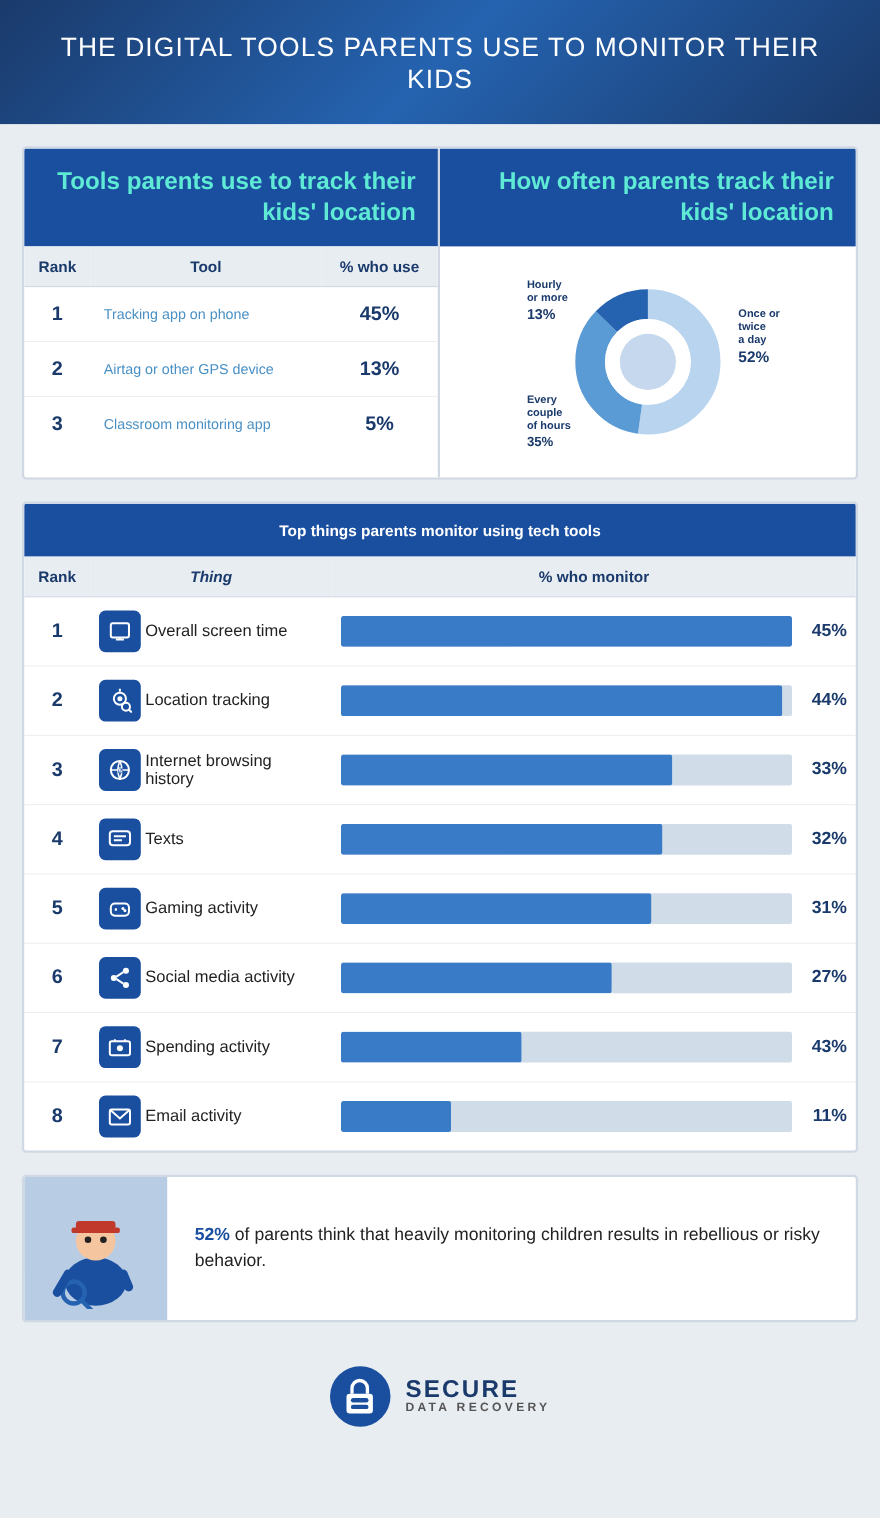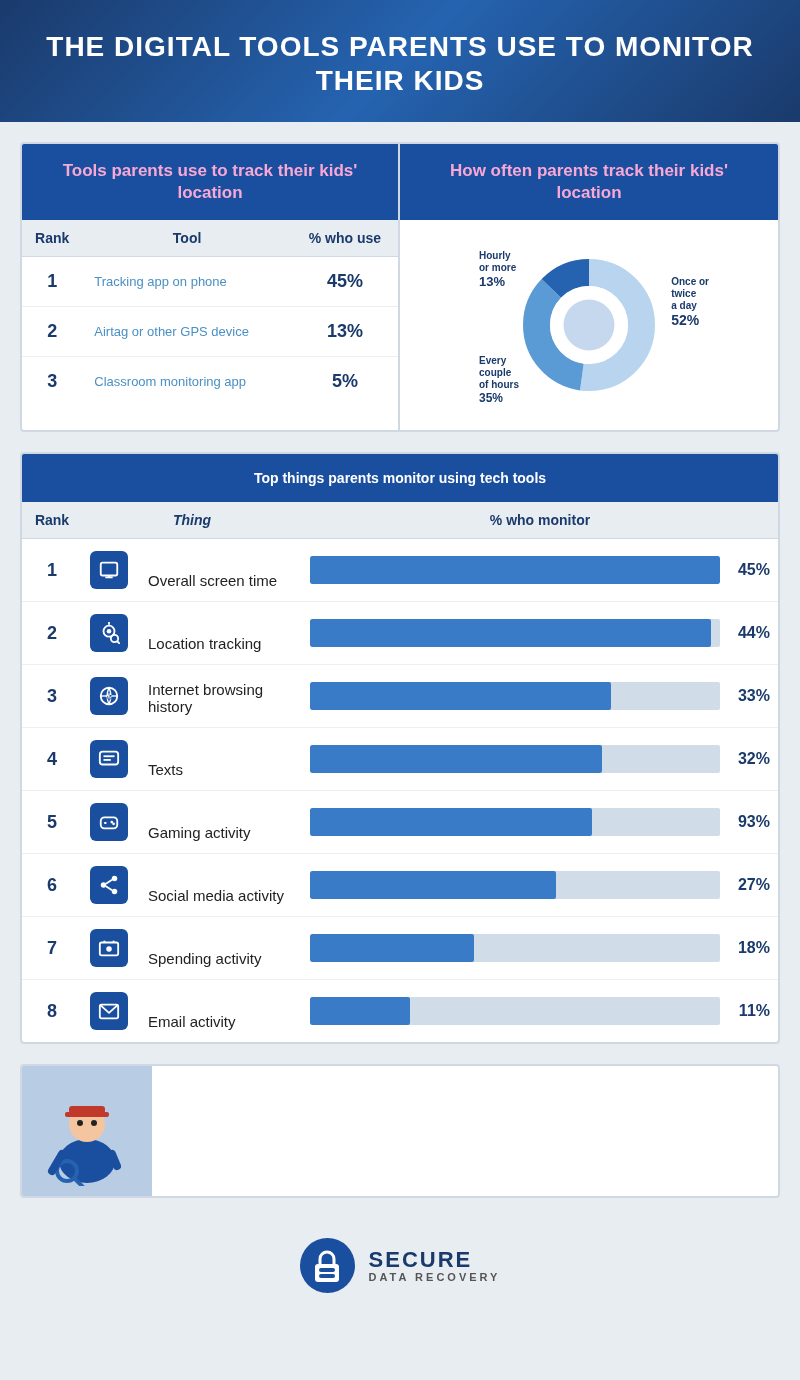--- a/index.html
+++ b/index.html
@@ -10,22 +10,22 @@
     }
 
     
     .header {
       background: linear-gradient(135deg, #1a3a6b 0%, #2563b0 50%, #1a3a6b 100%);
       padding: 30px 40px 25px;
       text-align: center;
     }
     .header h1 {
       color: white;
-      font-size: 28px;
-      font-weight: 700;
+      font-size: 24px;
+      font-weight: 400;
       text-transform: uppercase;
       line-height: 1.2;
       letter-spacing: 1px;
     }
 
     
     .content {
       padding: 20px;
       background: #e8edf2;
     }
@@ -48,24 +48,24 @@
       border-right: 2px solid #d0d8e4;
       padding: 0;
     }
 
     .location-tracking {
       padding: 0;
     }
 
     .section-header {
       background: #1a4fa0;
-      color: #f9a8d4;
-      text-align: center;
+      color: #5eead4;
+      text-align: right;
       padding: 16px 20px;
-      font-size: 17px;
+      font-size: 22px;
       font-weight: 700;
       line-height: 1.3;
     }
 
     .tools-table {
       width: 100%;
       border-collapse: collapse;
     }
 
     .tools-table th {
@@ -225,22 +225,22 @@
 
     .monitoring-table td:first-child {
       text-align: center;
       font-weight: 900;
       color: #1a3a6b;
       font-size: 18px;
     }
 
     .thing-cell {
       display: flex;
-      align-items: flex-end;
-      gap: 20px;
+      align-items: center;
+      gap: 4px;
     }
 
     .thing-icon {
       width: 38px;
       height: 38px;
       background: #1a4fa0;
       border-radius: 6px;
       display: flex;
       align-items: center;
       justify-content: center;
@@ -562,21 +562,21 @@
                   </svg>
                 </div>
         <span class="thing-name">Gaming activity</span>
       </div>
     </td>
     <td class="bar-cell">
       <div class="bar-wrapper">
         <div class="bar-track">
           <div class="bar-fill" style="width:68.9%"></div>
         </div>
-        <span class="bar-pct">93%</span>
+        <span class="bar-pct">31%</span>
       </div>
     </td>
   </tr>
           <tr>
     <td style="text-align:center;">6</td>
     <td>
       <div class="thing-cell">
         <div class="thing-icon">
                   <svg width="22" height="22" viewBox="0 0 24 24" fill="white">
                     <circle cx="18" cy="5" r="3" fill="white"></circle>
@@ -611,21 +611,21 @@
                   </svg>
                 </div>
         <span class="thing-name">Spending activity</span>
       </div>
     </td>
     <td class="bar-cell">
       <div class="bar-wrapper">
         <div class="bar-track">
           <div class="bar-fill" style="width:40.0%"></div>
         </div>
-        <span class="bar-pct">18%</span>
+        <span class="bar-pct">43%</span>
       </div>
     </td>
   </tr>
           <tr>
     <td style="text-align:center;">8</td>
     <td>
       <div class="thing-cell">
         <div class="thing-icon">
                   <svg width="22" height="22" viewBox="0 0 24 24" fill="white">
                     <rect x="2" y="5" width="20" height="15" rx="2" fill="none" stroke="white" stroke-width="2"></rect>
@@ -662,20 +662,24 @@
 
         <circle cx="38" cy="47" r="3" fill="#222"></circle>
         <circle cx="52" cy="47" r="3" fill="#222"></circle>
 
         <circle cx="25" cy="95" r="10" fill="none" stroke="#2563b0" stroke-width="4"></circle>
         <line x1="32" y1="102" x2="42" y2="112" stroke="#2563b0" stroke-width="4" stroke-linecap="round"></line>
 
         <line x1="20" y1="78" x2="10" y2="95" stroke="#1a4fa0" stroke-width="8" stroke-linecap="round"></line>
         <line x1="70" y1="78" x2="75" y2="90" stroke="#1a4fa0" stroke-width="8" stroke-linecap="round"></line>
       </svg>
+    </div>
+    <div class="note-text">
+      <strong>52%</strong>
+      <span>of parents think that heavily monitoring children results in rebellious or risky behavior.</span>
     </div>
   </div>
 
   <div class="footer">
     <div class="logo-icon">
 
       <svg width="32" height="36" viewBox="0 0 32 36">
         <rect x="4" y="16" width="24" height="18" rx="3" fill="white"></rect>
         <rect x="8" y="20" width="16" height="4" rx="2" fill="#1a4fa0"></rect>
         <rect x="8" y="26" width="16" height="4" rx="2" fill="#1a4fa0"></rect>

